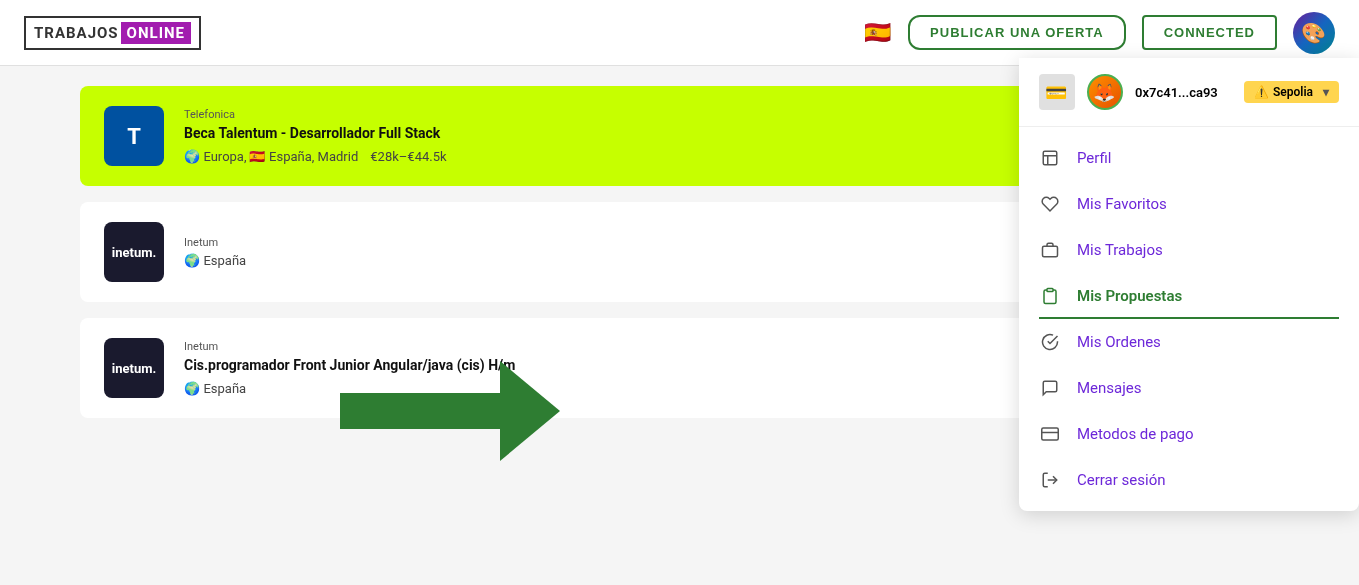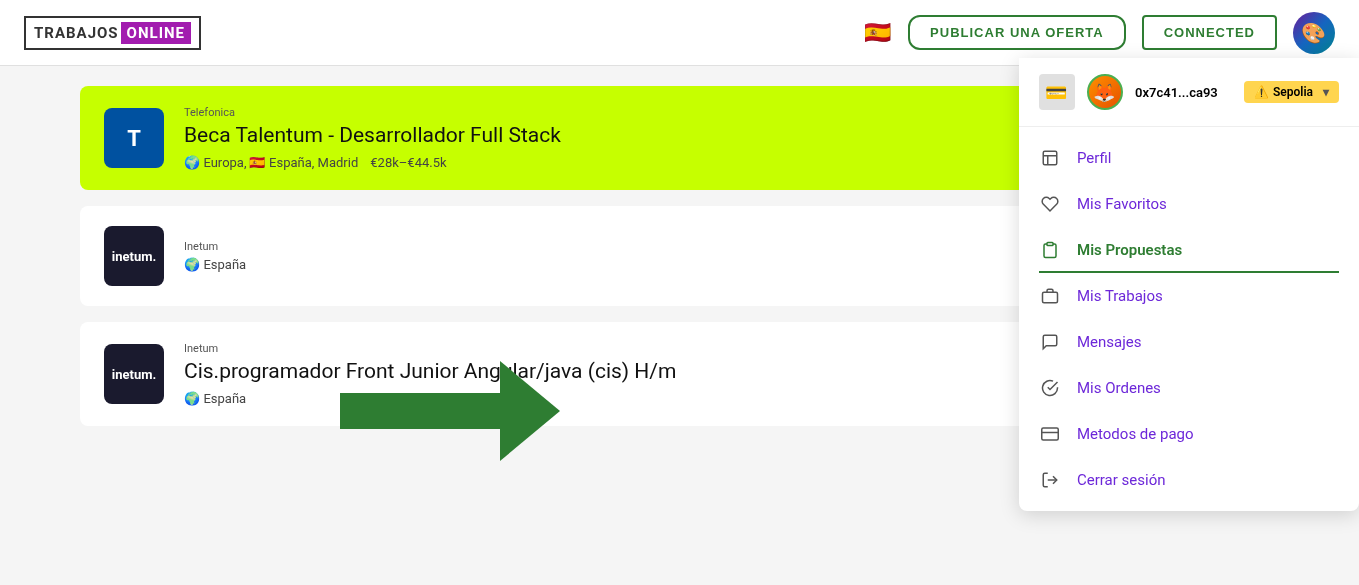--- a/index.html
+++ b/index.html
@@ -117,21 +117,21 @@
       background: #0051a0;
       color: #fff;
     }
     .inetum-logo {
       background: #1a1a2e;
       color: #fff;
       font-size: 13px;
     }
     .job-info { flex: 1; }
     .company-name { font-size: 11px; color: #555; margin-bottom: 4px; }
-    .job-title { font-size: 21px; font-weight: 400; color: #111; margin-bottom: 8px; }
+    .job-title { font-size: 14px; font-weight: 700; color: #111; margin-bottom: 8px; }
     .job-meta {
       display: flex;
       align-items: center;
       gap: 12px;
       font-size: 13px;
       color: #444;
     }
     .job-tags {
       display: flex;
       gap: 8px;
@@ -382,57 +382,57 @@
 
     <div class="menu-item">
       <span class="menu-icon">
         <svg width="18" height="18" viewBox="0 0 24 24" fill="none" stroke="currentColor" stroke-width="2">
             <path d="M20.84 4.61a5.5 5.5 0 0 0-7.78 0L12 5.67l-1.06-1.06a5.5 5.5 0 0 0-7.78 7.78l1.06 1.06L12 21.23l7.78-7.78 1.06-1.06a5.5 5.5 0 0 0 0-7.78z"></path>
           </svg>
       </span>
       <span>Mis Favoritos</span>
     </div>
 
+    <div class="menu-item">
+      <span class="menu-icon">
+        <svg width="18" height="18" viewBox="0 0 24 24" fill="none" stroke="currentColor" stroke-width="2">
+            <rect x="2" y="7" width="20" height="14" rx="2"></rect>
+            <path d="M16 7V5a2 2 0 0 0-2-2h-4a2 2 0 0 0-2 2v2"></path>
+          </svg>
+      </span>
+      <span>Mis Trabajos</span>
+    </div>
+
     <div class="menu-item active">
       <span class="menu-icon">
         <svg width="18" height="18" viewBox="0 0 24 24" fill="none" stroke="#2e7d32" stroke-width="2">
             <path d="M16 4h2a2 2 0 0 1 2 2v14a2 2 0 0 1-2 2H6a2 2 0 0 1-2-2V6a2 2 0 0 1 2-2h2"></path>
             <rect x="8" y="2" width="8" height="4" rx="1"></rect>
           </svg>
       </span>
       <span>Mis Propuestas</span>
     </div>
 
     <div class="menu-item">
       <span class="menu-icon">
         <svg width="18" height="18" viewBox="0 0 24 24" fill="none" stroke="currentColor" stroke-width="2">
-            <rect x="2" y="7" width="20" height="14" rx="2"></rect>
-            <path d="M16 7V5a2 2 0 0 0-2-2h-4a2 2 0 0 0-2 2v2"></path>
-          </svg>
-      </span>
-      <span>Mis Trabajos</span>
-    </div>
-
-    <div class="menu-item">
-      <span class="menu-icon">
-        <svg width="18" height="18" viewBox="0 0 24 24" fill="none" stroke="currentColor" stroke-width="2">
-            <path d="M21 15a2 2 0 0 1-2 2H7l-4 4V5a2 2 0 0 1 2-2h14a2 2 0 0 1 2 2z"></path>
-          </svg>
-      </span>
-      <span>Mensajes</span>
-    </div>
-
-    <div class="menu-item">
-      <span class="menu-icon">
-        <svg width="18" height="18" viewBox="0 0 24 24" fill="none" stroke="currentColor" stroke-width="2">
             <path d="M22 11.08V12a10 10 0 1 1-5.93-9.14"></path>
             <polyline points="22 4 12 14.01 9 11.01"></polyline>
           </svg>
       </span>
       <span>Mis Ordenes</span>
+    </div>
+
+    <div class="menu-item">
+      <span class="menu-icon">
+        <svg width="18" height="18" viewBox="0 0 24 24" fill="none" stroke="currentColor" stroke-width="2">
+            <path d="M21 15a2 2 0 0 1-2 2H7l-4 4V5a2 2 0 0 1 2-2h14a2 2 0 0 1 2 2z"></path>
+          </svg>
+      </span>
+      <span>Mensajes</span>
     </div>
 
     <div class="menu-item">
       <span class="menu-icon">
         <svg width="18" height="18" viewBox="0 0 24 24" fill="none" stroke="currentColor" stroke-width="2">
             <rect x="1" y="4" width="22" height="16" rx="2"></rect>
             <line x1="1" y1="10" x2="23" y2="10"></line>
           </svg>
       </span>
       <span>Metodos de pago</span>

